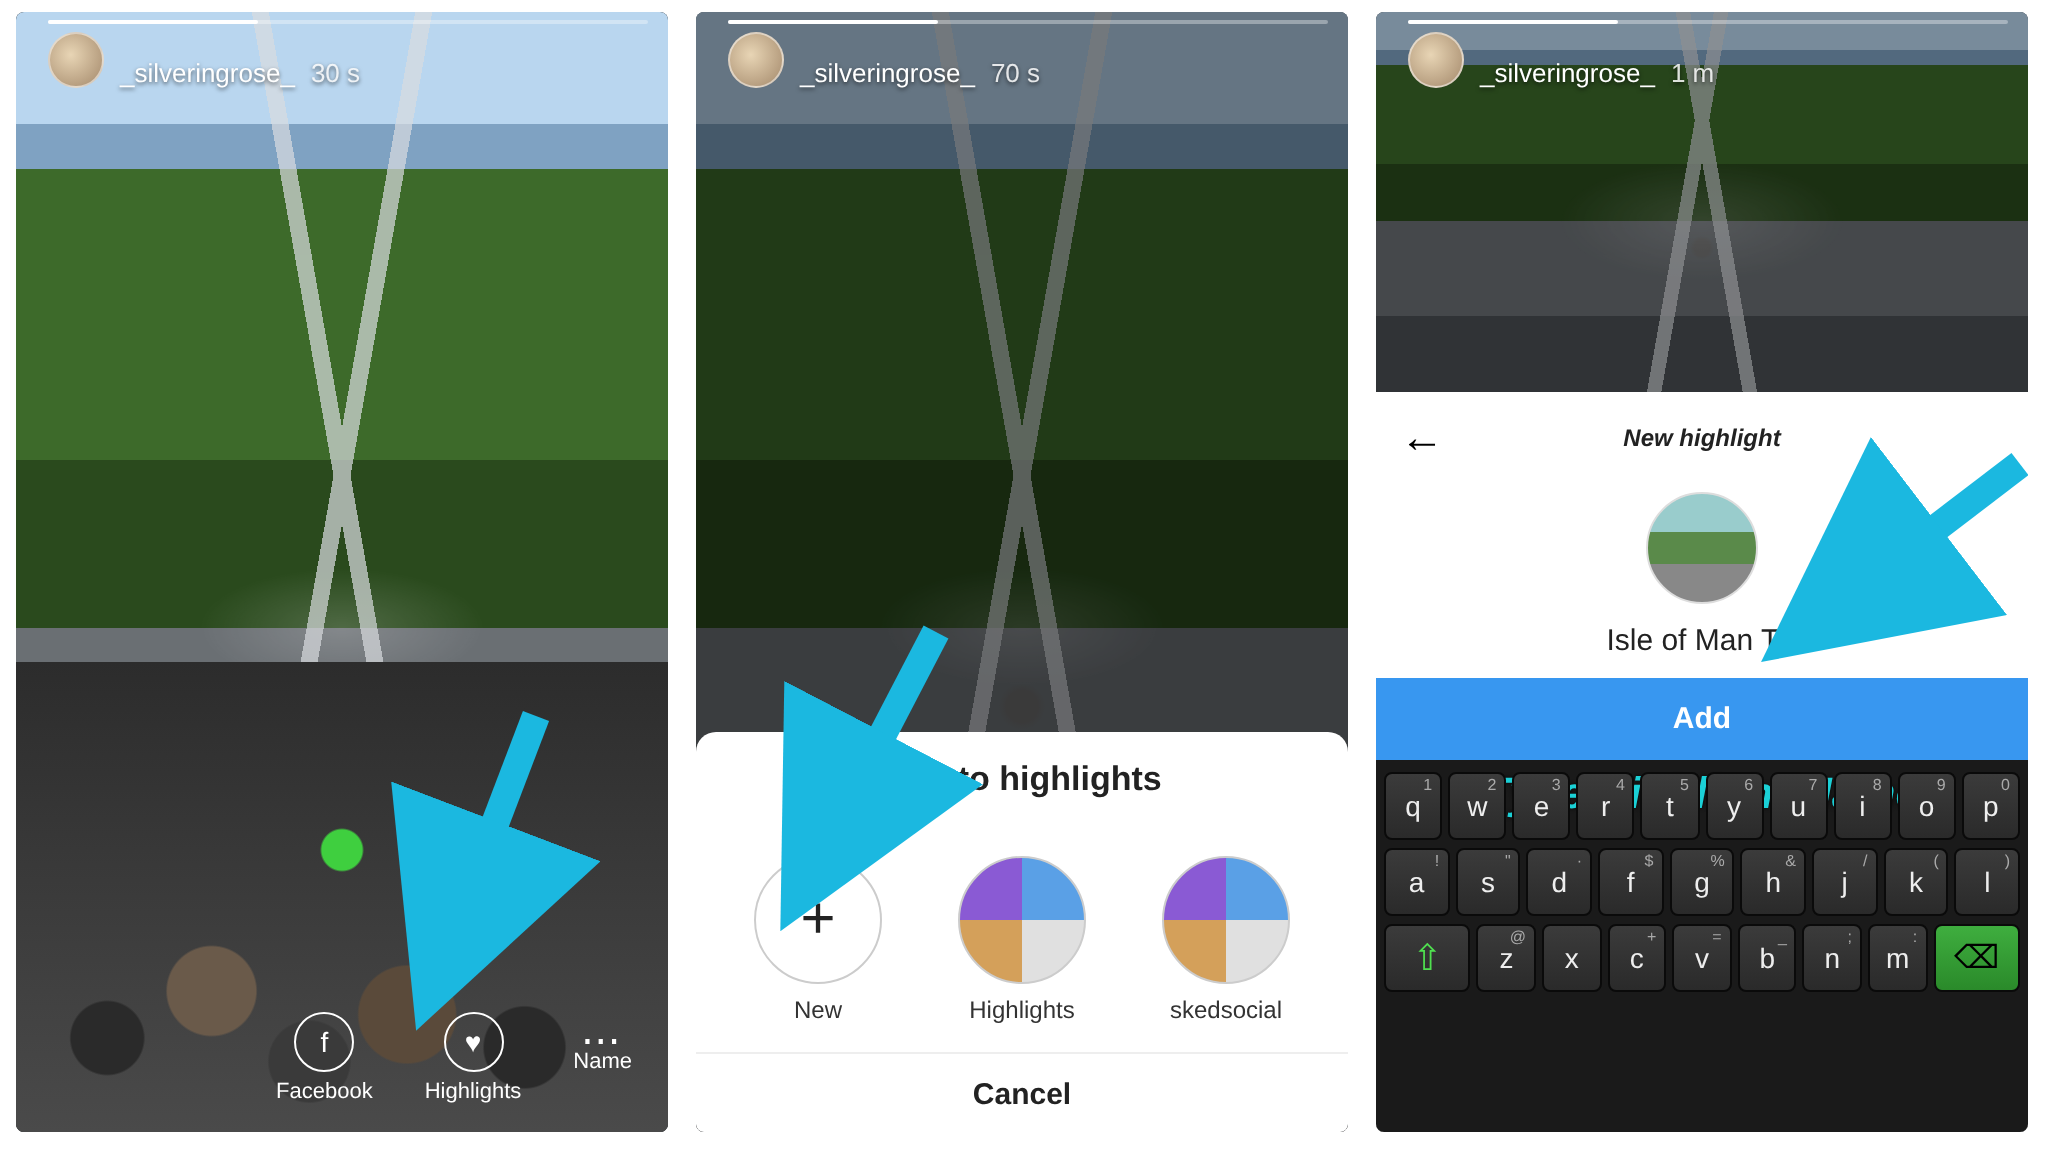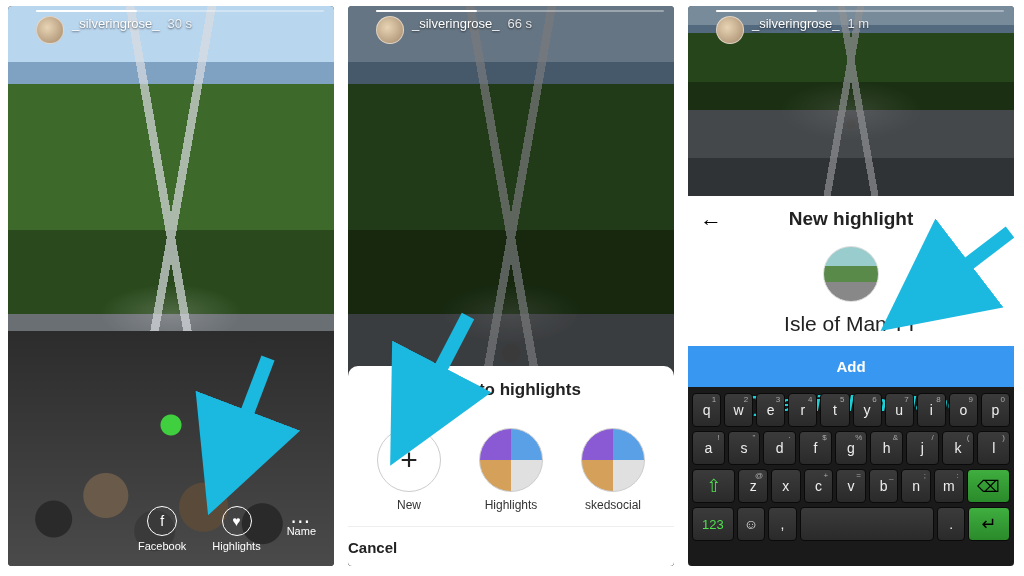--- a/index.html
+++ b/index.html
@@ -44,22 +44,22 @@
       radial-gradient(circle at 14% 80%, #2a2a2a 0 18px, transparent 19px),
       radial-gradient(circle at 30% 70%, #6a5a4a 0 22px, transparent 23px),
       radial-gradient(circle at 45% 85%, #3a3a3a 0 20px, transparent 21px),
       radial-gradient(circle at 60% 75%, #5a4a3a 0 24px, transparent 25px),
       radial-gradient(circle at 78% 82%, #2a2a2a 0 20px, transparent 21px),
       radial-gradient(circle at 50% 40%, #3fcf3f 0 10px, transparent 11px),
       linear-gradient(#2c2c2c, #4a4a4a);
   }
   
   .story-head {
-    position:absolute; top:10px; left:28px; right:10px;
-    display:flex; align-items:flex-start; gap:8px;
+    position:absolute; top:10px; left:16px; right:10px;
+    display:flex; align-items:flex-end; gap:8px;
     color:#fff; font-size:13px;
     text-shadow: 0 1px 2px rgba(0,0,0,.6);
   }
   .story-head .bar {
     position:absolute; top:-6px; left:0; right:0; height:2px;
     background: rgba(255,255,255,.35); border-radius:2px;
   }
   .story-head .bar::before{
     content:""; position:absolute; left:0; top:0; height:100%; width:35%;
     background:#fff; border-radius:2px;
@@ -101,37 +101,37 @@
   .hl-circle {
     width:64px; height:64px; border-radius:50%;
     border:1px solid #ccc; display:flex; align-items:center; justify-content:center;
     background:#fff; overflow:hidden;
   }
   .hl-circle.filled {
     background:
       conic-gradient(#5aa0e6 0 25%, #e0e0e0 25% 50%, #d4a05a 50% 75%, #8a5ad4 75% 100%);
   }
   .plus { font-size:30px; font-weight:300; color:#222; line-height:0; }
-  .cancel { border-top:1px solid #eee; padding-top:12px; font-size:15px; font-weight:600; color:#222; cursor:pointer; }
+  .cancel { border-top:1px solid #eee; text-align:center; padding-top:12px; font-size:15px; font-weight:600; color:#222; cursor:pointer; }
   
   .top-img { position:absolute; top:0; left:0; right:0; height:190px; overflow:hidden; }
   .panel3 {
     position:absolute; top:190px; left:0; right:0; bottom:0;
     background:#fff; display:flex; flex-direction:column;
   }
   .panel3-head { display:flex; align-items:center; height:46px; padding:0 12px; }
   .back { width:24px; font-size:22px; cursor:pointer; }
-  .panel3-head h4 { flex:1; text-align:center; font-size:19px; font-weight:600; color:#222; margin-right:24px; }
+  .panel3-head h4 { flex:1; text-align:center; font-size:12px; font-weight:600; color:#222; margin-right:24px;font-style:italic; }
   .cover-wrap { display:flex; flex-direction:column; align-items:center; gap:10px; padding:4px 0 10px; }
   .cover {
     width:56px; height:56px; border-radius:50%; border:1px solid #ddd;
     background:
       linear-gradient(#9cc 0 35%, #5a8a4a 35% 65%, #888 65% 100%);
   }
-  .hl-name { font-size:21px; color:#222; }
+  .hl-name { font-size:15px; color:#222; }
   .add-btn {
     background:#3897f0; color:#fff; text-align:center;
     font-size:15px; font-weight:600; padding:12px 0; cursor:pointer;
   }
   
   .kbd { flex:1; background:#1a1a1a; padding:6px 4px; display:flex; flex-direction:column; gap:4px; position:relative; }
   .kbd-row { display:flex; gap:3px; justify-content:center; }
   .key {
     flex:1; min-width:0; height:34px;
     background:linear-gradient(#3b3b3b,#2a2a2a);
@@ -191,21 +191,21 @@
   </div>
 </div>
 
 <div class="phone">
   <div class="scene"></div>
   <div class="dim"></div>
   <div class="story-head">
     <div class="bar"></div>
     <div class="avatar"></div>
     <span>_silveringrose_</span>
-    <span class="time">66 s</span>
+    <span class="time">70 s</span>
   </div>
   <div class="sheet">
     <h3>Add to highlights</h3>
     <div class="hl-row">
       <div class="hl-item">
         <div class="hl-circle">
             <span class="plus">+</span>
           </div>
         <span>New</span>
       </div>
@@ -282,28 +282,20 @@
           <div class="key wide green">⇧</div>
           <div class="key">z<span class="alt">@</span></div>
           <div class="key">x</div>
           <div class="key">c<span class="alt">+</span></div>
           <div class="key">v<span class="alt">=</span></div>
           <div class="key">b<span class="alt">_</span></div>
           <div class="key">n<span class="alt">;</span></div>
           <div class="key">m<span class="alt">:</span></div>
           <div class="key wide bksp">⌫</div>
         </div>
-      <div class="kbd-row">
-          <div class="key wide num">123</div>
-          <div class="key">☺</div>
-          <div class="key">,</div>
-          <div class="key space"></div>
-          <div class="key">.</div>
-          <div class="key wide enter">↵</div>
-        </div>
     </div>
   </div>
   <div class="arrow" style="right:-6px; top:216px; width:110px; height:90px;">
     <svg viewBox="0 0 110 90">
       <defs>
           <marker id="ah3" viewBox="0 0 10 10" refX="5" refY="5" markerWidth="8" markerHeight="8" orient="auto">
             <path d="M0,0 L10,5 L0,10 Z" fill="#1bb8e0"></path>
           </marker>
         </defs>
       <line x1="100" y1="10" x2="15" y2="75" stroke="#1bb8e0" stroke-width="14" marker-end="url(#ah3)"></line>

